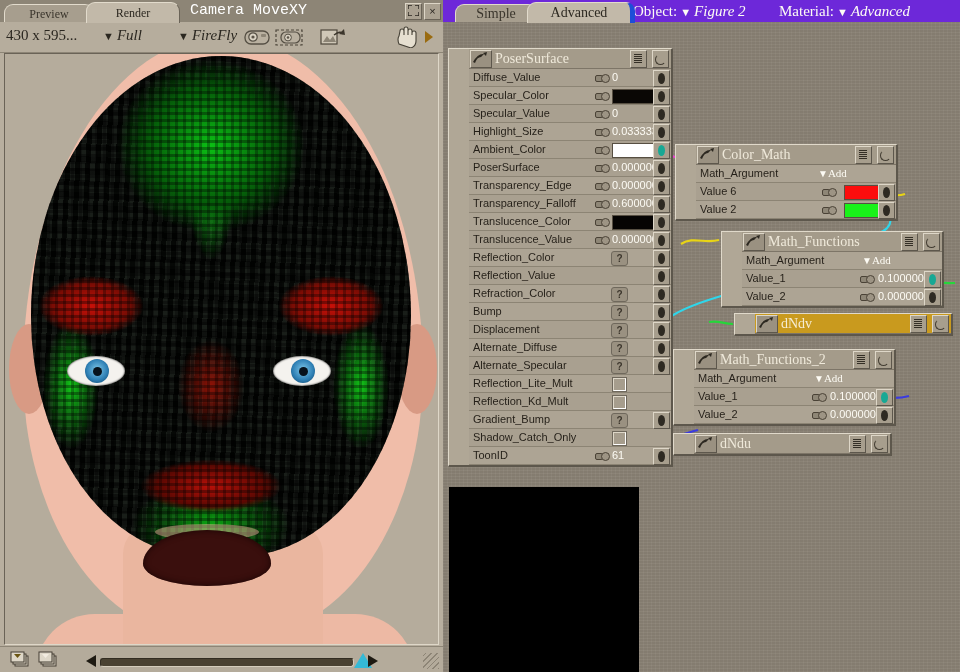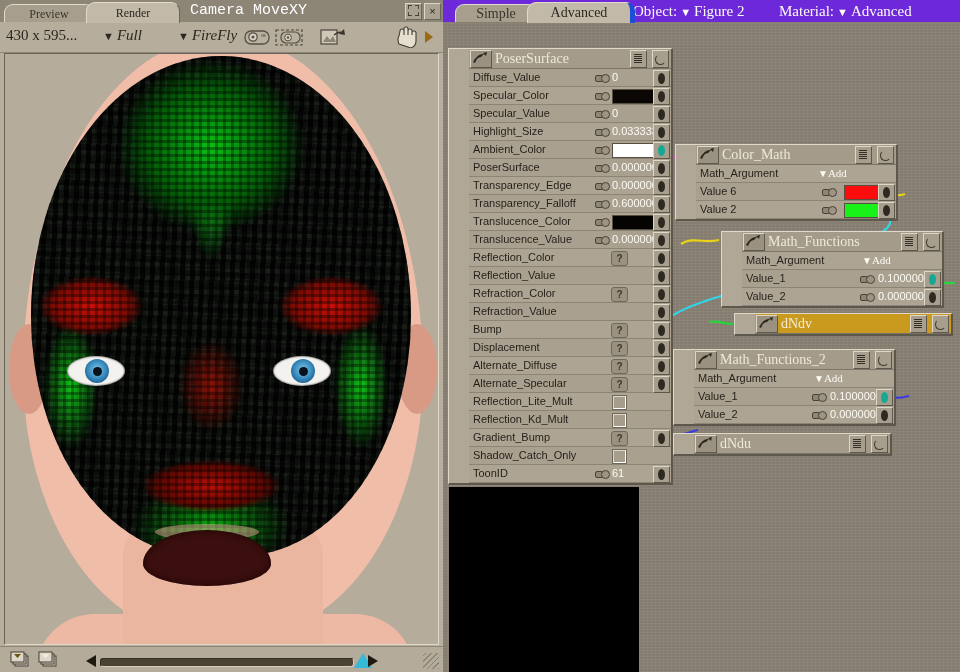--- a/index.html
+++ b/index.html
@@ -151,21 +151,21 @@
     font-family:"Liberation Serif", serif;font-size:14px;
     border-top:1px solid #e2dbcc;border-left:1px solid #e2dbcc;
     border-right:1px solid #6a6357;border-radius:9px 9px 0 0;}
   #tab-advanced{position:absolute;left:84px;top:2px;width:102px;height:20px;
     line-height:20px;text-align:center;background:#c2b9a9;color:#2c2820;
     font-family:"Liberation Serif", serif;font-size:14px;z-index:3;
     border-top:1px solid #e2dbcc;border-left:1px solid #e2dbcc;
     border-right:5px solid #1d4ed8;border-radius:9px 9px 0 0;}
   .hdr-sel{position:absolute;top:3px;font-family:"Liberation Serif", serif;
     font-size:15px;color:#fdfbf5;white-space:nowrap;}
-  .hdr-sel .val{text-align:right;}
+  .hdr-sel .val{font-style:italic;text-align:right;}
   .hdr-sel .arw{font-size:11px;margin:0 3px;}
   #sel-object{left:190px;}
   #sel-material{left:336px;}
 
   
   #canvas{position:absolute;left:0;top:22px;width:517px;height:650px;
     background:#8b8376;
     background-image:
       repeating-linear-gradient(0deg, rgba(255,255,255,.025) 0 1px, rgba(0,0,0,.03) 1px 3px),
       repeating-linear-gradient(90deg, rgba(255,255,255,.02) 0 1px, rgba(0,0,0,.025) 1px 4px);
@@ -431,23 +431,20 @@
               </span></div>
             <div class="row"><span>Reflection_Color</span><span class="qmark" style="left: 142px;">?</span><span class="sock">
                 <i></i>
               </span></div>
             <div class="row alt"><span>Reflection_Value</span><span class="sock">
                 <i></i>
               </span></div>
             <div class="row"><span>Refraction_Color</span><span class="qmark" style="left: 142px;">?</span><span class="sock">
                 <i></i>
               </span></div>
-            <div class="row alt"><span>Refraction_Value</span><span class="sock">
-                <i></i>
-              </span></div>
             <div class="row"><span>Bump</span><span class="qmark" style="left: 142px;">?</span><span class="sock">
                 <i></i>
               </span></div>
             <div class="row alt"><span>Displacement</span><span class="qmark" style="left: 142px;">?</span><span class="sock">
                 <i></i>
               </span></div>
             <div class="row"><span>Alternate_Diffuse</span><span class="qmark" style="left: 142px;">?</span><span class="sock">
                 <i></i>
               </span></div>
             <div class="row alt"><span>Alternate_Specular</span><span class="qmark" style="left: 142px;">?</span><span class="sock">

